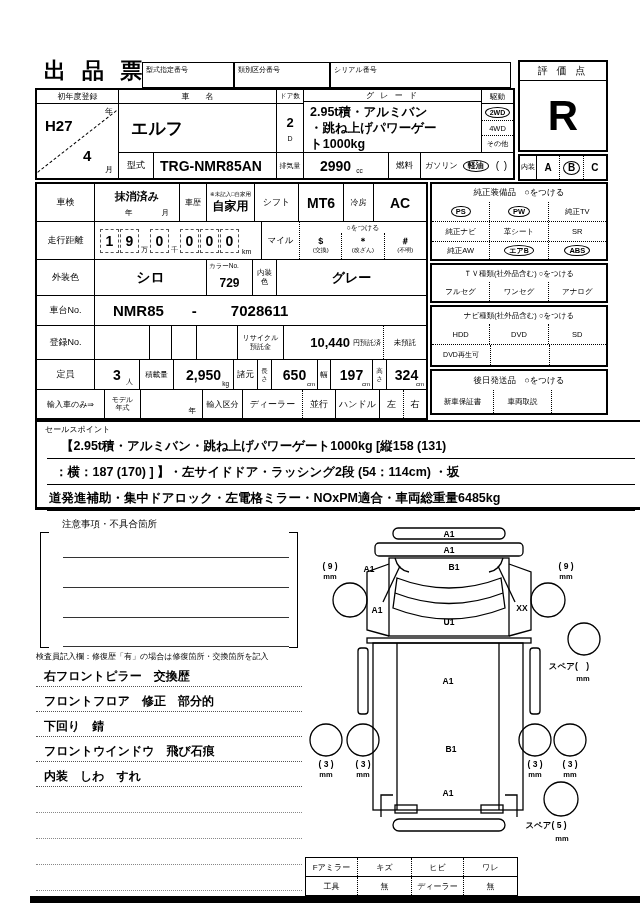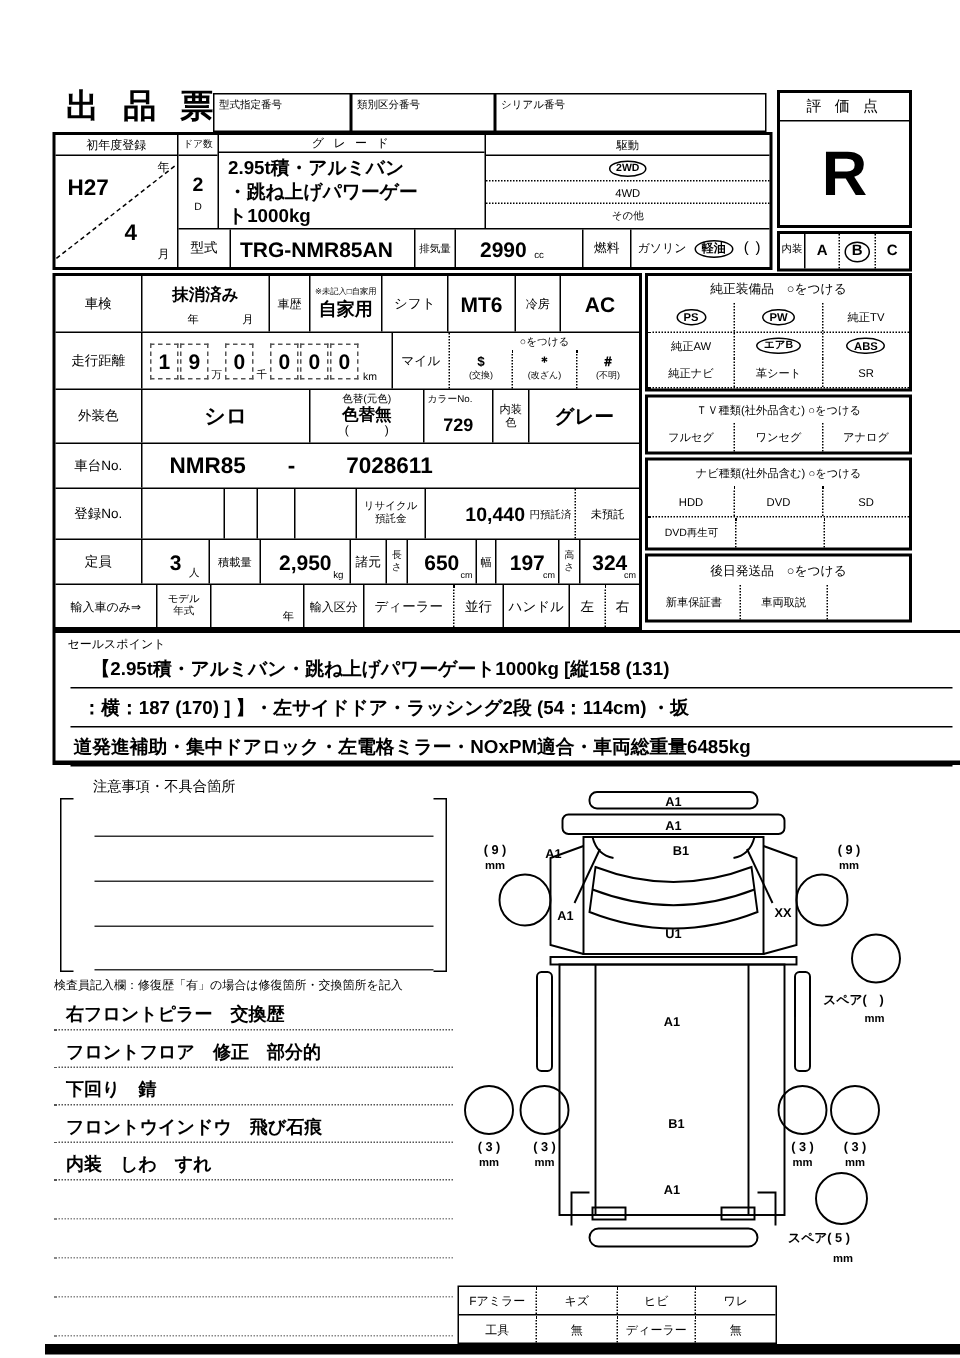--- a/index.html
+++ b/index.html
@@ -72,20 +72,24 @@
         <span class="abs f8" style="top:2px;right:5px">年</span>
         <span class="abs f15 bld" style="top:13px;left:8px">H27</span>
         <div class="abs" style="left:-10px;top:37px;width:100px;border-top:1px dashed #000;transform:rotate(-38deg)"></div>
         <span class="abs f15 bld" style="bottom:14px;left:46px">4</span>
         <span class="abs f8" style="bottom:3px;right:5px">月</span>
       </div>
     </div>
     <div class="col" style="flex:1">
 
       <div class="flex bbt" style="height:63px">
+        <div class="col br" style="width:158px">
+          <div class="cc bbt f8 nw" style="height:14px">車　　名</div>
+          <div class="flex f17 bld" style="flex:1;align-items:center;padding-left:12px">エルフ</div>
+        </div>
         <div class="col br" style="width:27px">
           <div class="cc bbt nw" style="height:14px;font-size:6.5px">ドア数</div>
           <div class="col" style="flex:1;align-items:center;justify-content:center">
             <span class="f13 bld">2</span>
             <span class="f7" style="margin-top:5px">D</span>
           </div>
         </div>
         <div class="col br" style="width:178px">
           <div class="cc bbt f8 nw" style="height:14px;letter-spacing:2px">グ レ ー ド</div>
           <div style="flex:1;padding:2px 6px;line-height:1.28" class="f125 bld">
@@ -174,25 +178,20 @@
               <span class="f6 nw">(不明)</span>
             </div>
           </div>
         </div>
       </div>
     </div>
 
     <div class="flex bbt" style="height:36px">
       <div class="cc br f9 nw" style="width:58px">外装色</div>
       <div class="cc br f14 bld" style="width:112px">シロ</div>
-      <div class="col br cc" style="width:76px;line-height:1.1">
-        <span class="f7 nw">色替(元色)</span>
-        <span class="f11 bld nw">色替無</span>
-        <span class="f8 nw">(　　　)</span>
-      </div>
       <div class="col br" style="width:46px">
         <span class="f65 nw" style="padding:2px 0 0 2px">カラーNo.</span>
         <span class="cc f12 bld" style="flex:1">729</span>
       </div>
       <div class="cc br f75" style="width:24px;line-height:1.15;text-align:center;padding:0 4px">内装色</div>
       <div class="cc f13 bld" style="flex:1">グレー</div>
     </div>
 
     <div class="flex bbt" style="height:30px">
       <div class="cc br f9 nw" style="width:58px">車台No.</div>
@@ -265,33 +264,33 @@
     <div class="cc f85 nw" style="height:18px">純正装備品　○をつける</div>
     <div class="flex bbd" style="height:20px">
       <div class="cc brd" style="flex:1">
           <span class="circ f75 bld">PS</span>
         </div>
       <div class="cc brd" style="flex:1">
           <span class="circ f75 bld">PW</span>
         </div>
       <div class="cc f75 nw" style="flex:1">純正TV</div>
     </div>
-    <div class="flex" style="flex:1">
-      <div class="cc brd f75 nw" style="flex:1">純正AW</div>
-      <div class="cc brd" style="flex:1">
-          <span class="circ f7 bld nw">エアB</span>
-        </div>
-      <div class="cc" style="flex:1">
-          <span class="circ f75 bld">ABS</span>
-        </div>
-    </div>
     <div class="flex bbd" style="height:20px">
       <div class="cc brd f75 nw" style="flex:1">純正ナビ</div>
       <div class="cc brd f75 nw" style="flex:1">革シート</div>
       <div class="cc f75 nw" style="flex:1">SR</div>
+    </div>
+    <div class="flex" style="flex:1">
+      <div class="cc brd f75 nw" style="flex:1">純正AW</div>
+      <div class="cc brd" style="flex:1">
+          <span class="circ f7 bld nw">エアB</span>
+        </div>
+      <div class="cc" style="flex:1">
+          <span class="circ f75 bld">ABS</span>
+        </div>
     </div>
   </div>
 
   <div class="abs b2 col" style="left:430px;top:263px;width:178px;height:40px">
     <div class="cc f75 nw" style="height:17px">ＴＶ種類(社外品含む) ○をつける</div>
     <div class="flex" style="flex:1">
       <div class="cc brd f75 nw" style="flex:1">フルセグ</div>
       <div class="cc brd f75 nw" style="flex:1">ワンセグ</div>
       <div class="cc f75 nw" style="flex:1">アナログ</div>
     </div>

